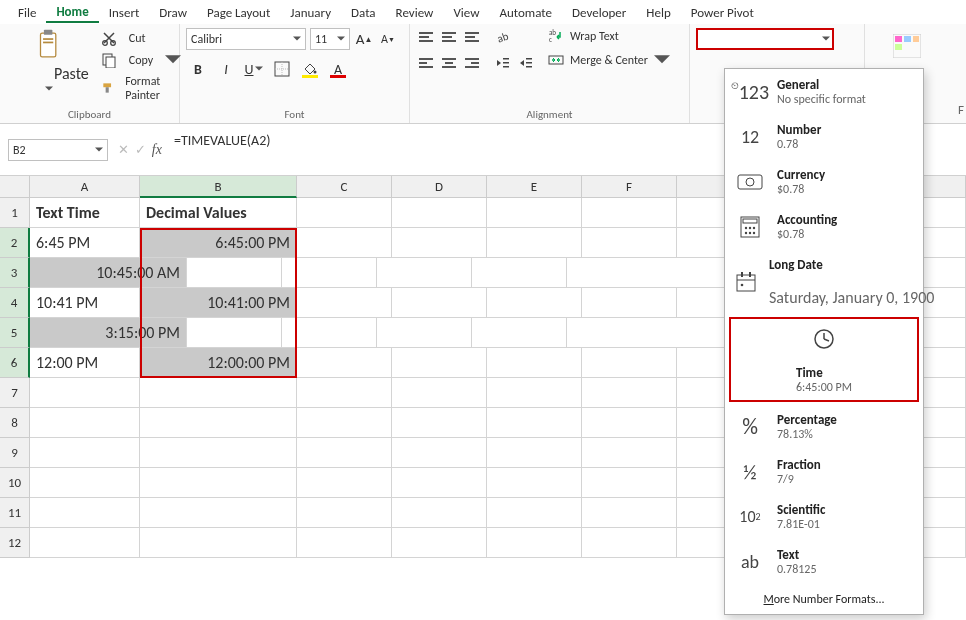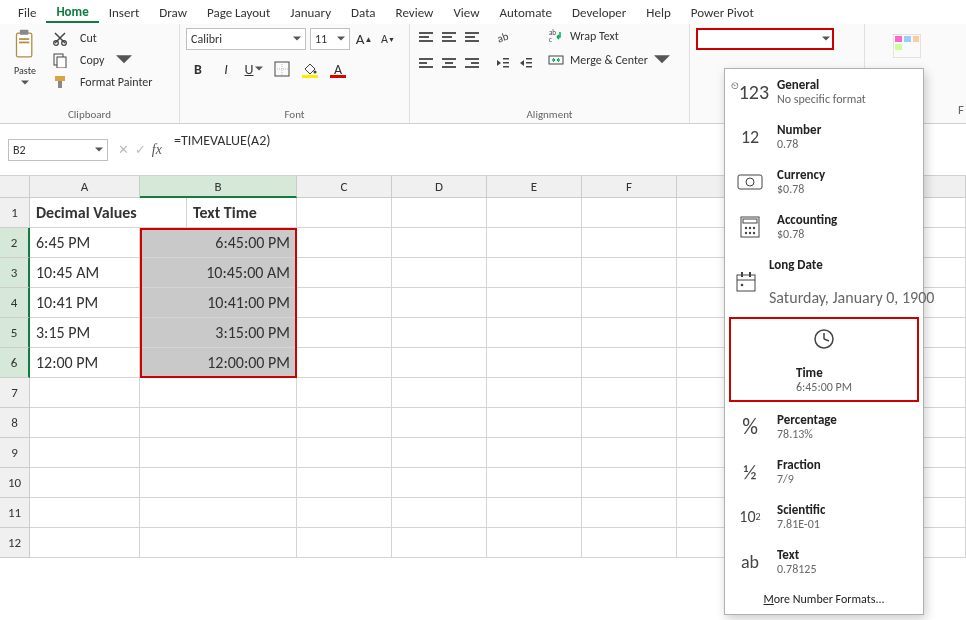--- a/index.html
+++ b/index.html
@@ -51,21 +51,21 @@
       font-size: 11px;
       color: #666;
       padding-top: 2px;
     }
     
     .clip-left {
       display: flex; flex-direction: column; align-items: center; gap: 2px;
       padding: 0 4px;
     }
     .paste-icon { width: 30px; height: 34px; }
-    .paste-label { font-size: 10px; }
+    .paste-label { font-size: 16px; margin-left: 44px; }
     .clip-right { display: flex; flex-direction: column; gap: 6px; padding: 2px 4px 0 8px; }
     .clip-item { display: flex; align-items: center; gap: 12px; font-size: 12px; cursor: pointer; }
     .clip-item svg { width: 16px; height: 16px; }
     .mini-chevron { width: 8px; height: 8px; fill: #555; }
 
     
     .font-top { display: flex; gap: 4px; align-items: center; }
     .font-name, .font-size {
       border: 1px solid #c0c0c0;
       background: #fff;
@@ -422,61 +422,59 @@
     <div class="col-h c-b sel">B</div>
     <div class="col-h c-rest">C</div>
     <div class="col-h c-rest">D</div>
     <div class="col-h c-rest">E</div>
     <div class="col-h c-rest">F</div>
     <div class="col-h" style="flex:1;"></div>
   </div>
 
   <div class="row">
     <div class="row-h" style="height:30px;">1</div>
+    <div class="cell c-a header-cell">Text Time</div>
     <div class="cell c-b header-cell">Decimal Values</div>
-    <div class="cell c-a header-cell">Text Time</div>
     <div class="cell c-rest"></div>
     <div class="cell c-rest"></div>
     <div class="cell c-rest"></div>
     <div class="cell c-rest"></div>
     <div class="cell" style="flex:1;"></div>
   </div>
   <div class="row">
     <div class="row-h sel" style="height:30px;">2</div>
     <div class="cell c-a">6:45 PM</div>
     <div class="cell c-b right shaded">6:45:00 PM</div>
     <div class="cell c-rest"></div>
     <div class="cell c-rest"></div>
     <div class="cell c-rest"></div>
     <div class="cell c-rest"></div>
     <div class="cell" style="flex:1;"></div>
   </div>
   <div class="row">
     <div class="row-h sel" style="height:30px;">3</div>
-    <div class="cell c-a">10:45 AM</div>
     <div class="cell c-b right shaded">10:45:00 AM</div>
     <div class="cell c-rest"></div>
     <div class="cell c-rest"></div>
     <div class="cell c-rest"></div>
     <div class="cell c-rest"></div>
     <div class="cell" style="flex:1;"></div>
   </div>
   <div class="row">
     <div class="row-h sel" style="height:30px;">4</div>
     <div class="cell c-a">10:41 PM</div>
     <div class="cell c-b right shaded">10:41:00 PM</div>
     <div class="cell c-rest"></div>
     <div class="cell c-rest"></div>
     <div class="cell c-rest"></div>
     <div class="cell c-rest"></div>
     <div class="cell" style="flex:1;"></div>
   </div>
   <div class="row">
     <div class="row-h sel" style="height:30px;">5</div>
-    <div class="cell c-a">3:15 PM</div>
     <div class="cell c-b right shaded">3:15:00 PM</div>
     <div class="cell c-rest"></div>
     <div class="cell c-rest"></div>
     <div class="cell c-rest"></div>
     <div class="cell c-rest"></div>
     <div class="cell" style="flex:1;"></div>
   </div>
   <div class="row">
     <div class="row-h sel" style="height:30px;">6</div>
     <div class="cell c-a">12:00 PM</div>

